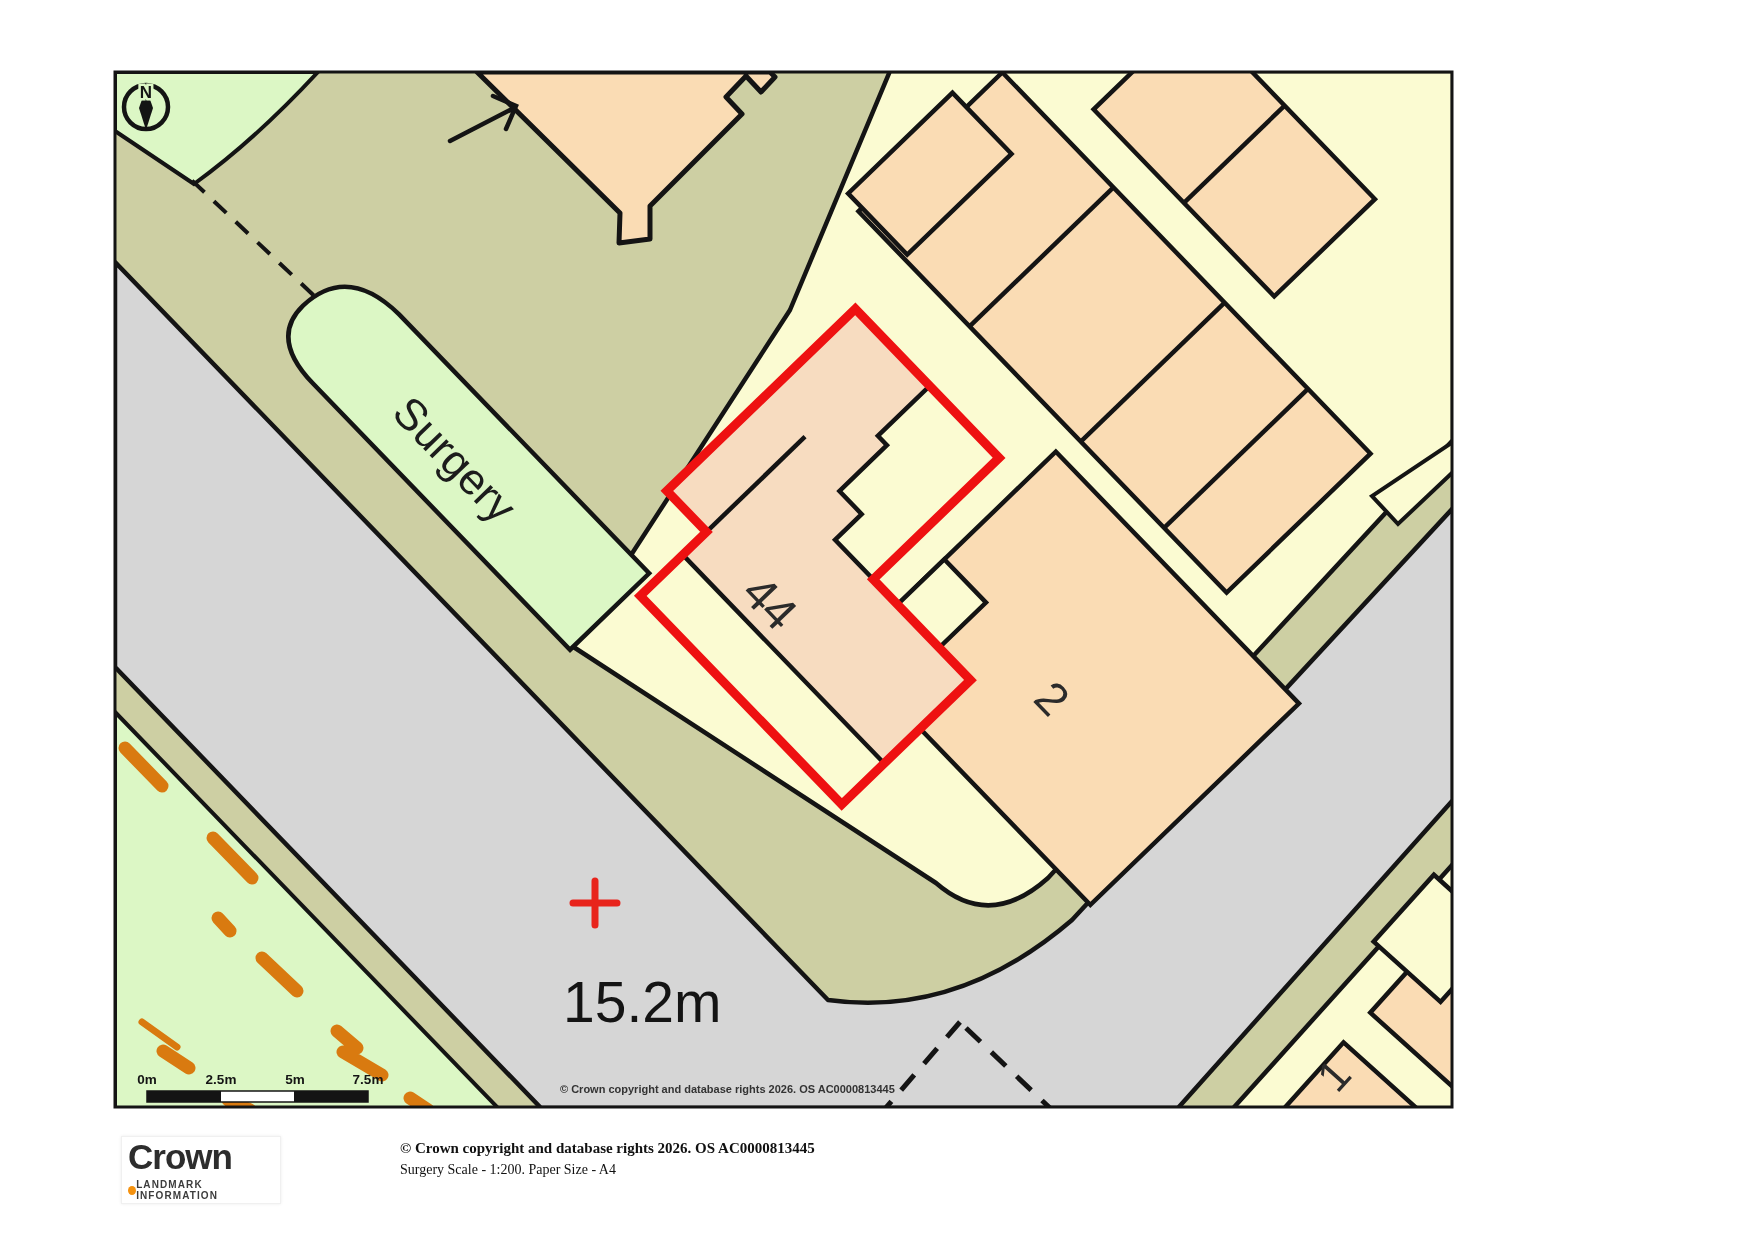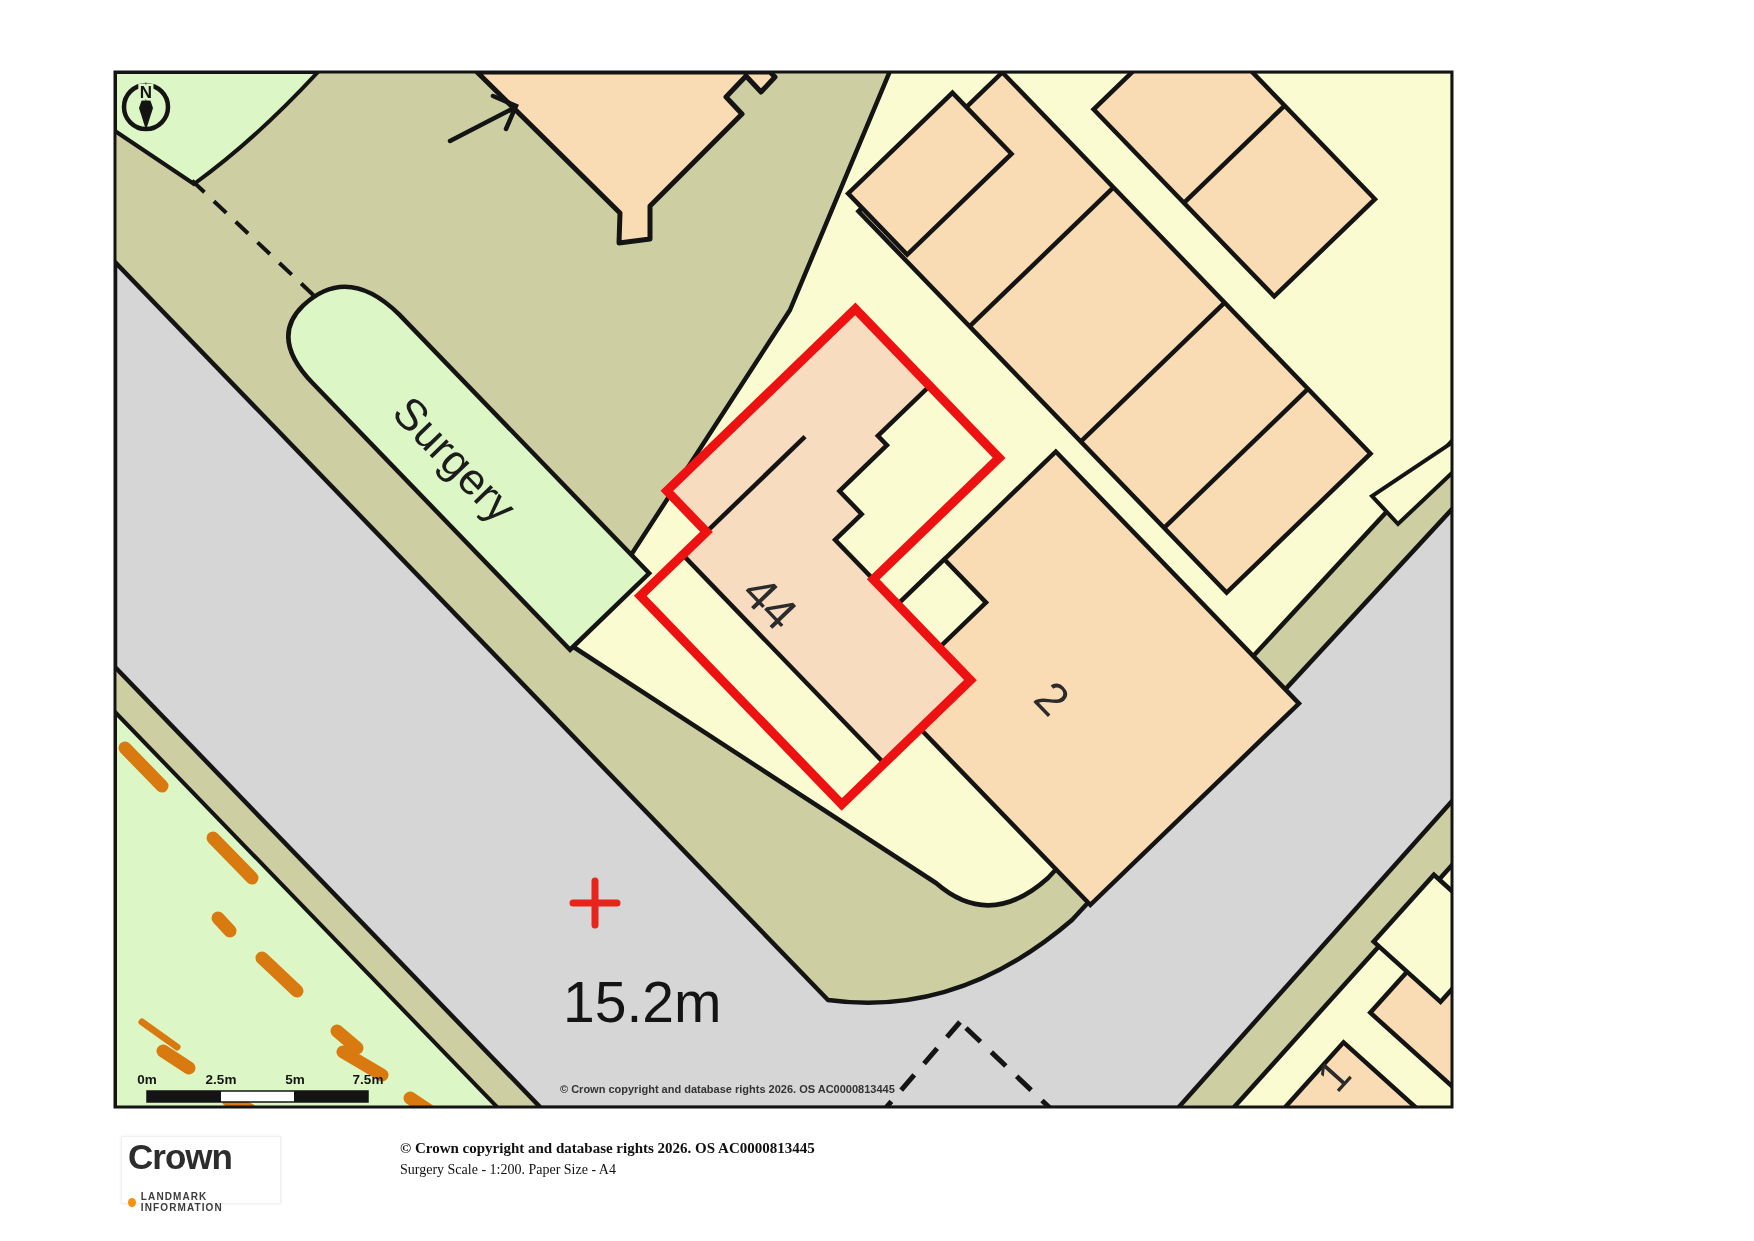--- a/index.html
+++ b/index.html
@@ -4,21 +4,21 @@
 <style>
   html,body{margin:0;padding:0;background:#ffffff;}
   .page{position:relative;width:1754px;height:1241px;background:#ffffff;overflow:hidden;
         font-family:"Liberation Sans", sans-serif;}
   .map-wrap{position:absolute;left:0;top:0;width:1754px;height:1120px;}
   svg text{user-select:none;}
   .footer{position:absolute;left:0;top:1128px;width:1754px;height:110px;}
   .logo-card{position:absolute;left:121px;top:8px;width:146px;height:62px;background:#ffffff;
              border:1px solid #f0f0f0;box-shadow:0 0 3px rgba(0,0,0,.08);padding:2px 6px;}
   .brand{font-size:35px;font-weight:bold;color:#2d2d2d;letter-spacing:-1px;line-height:36px;}
-  .tagline{display:flex;align-items:center;gap:5px;margin-top:16px;}
+  .tagline{display:flex;align-items:center;margin-top:4px;}
   .tagline .dot{width:9px;height:9px;border-radius:50%;background:#f5920f;display:inline-block;}
   .tagline span.tg{font-size:10px;letter-spacing:1.1px;color:#3c3c3c;font-weight:bold;}
   .footer-text{position:absolute;left:400px;top:12px;color:#111;}
   .f-copy{font-family:"Liberation Serif", serif;font-weight:bold;font-size:15px;}
   .f-plot{font-family:"Liberation Serif", serif;font-size:14px;margin-top:5px;}
 </style>
 </head>
 <body>
 
 <div class="page">

